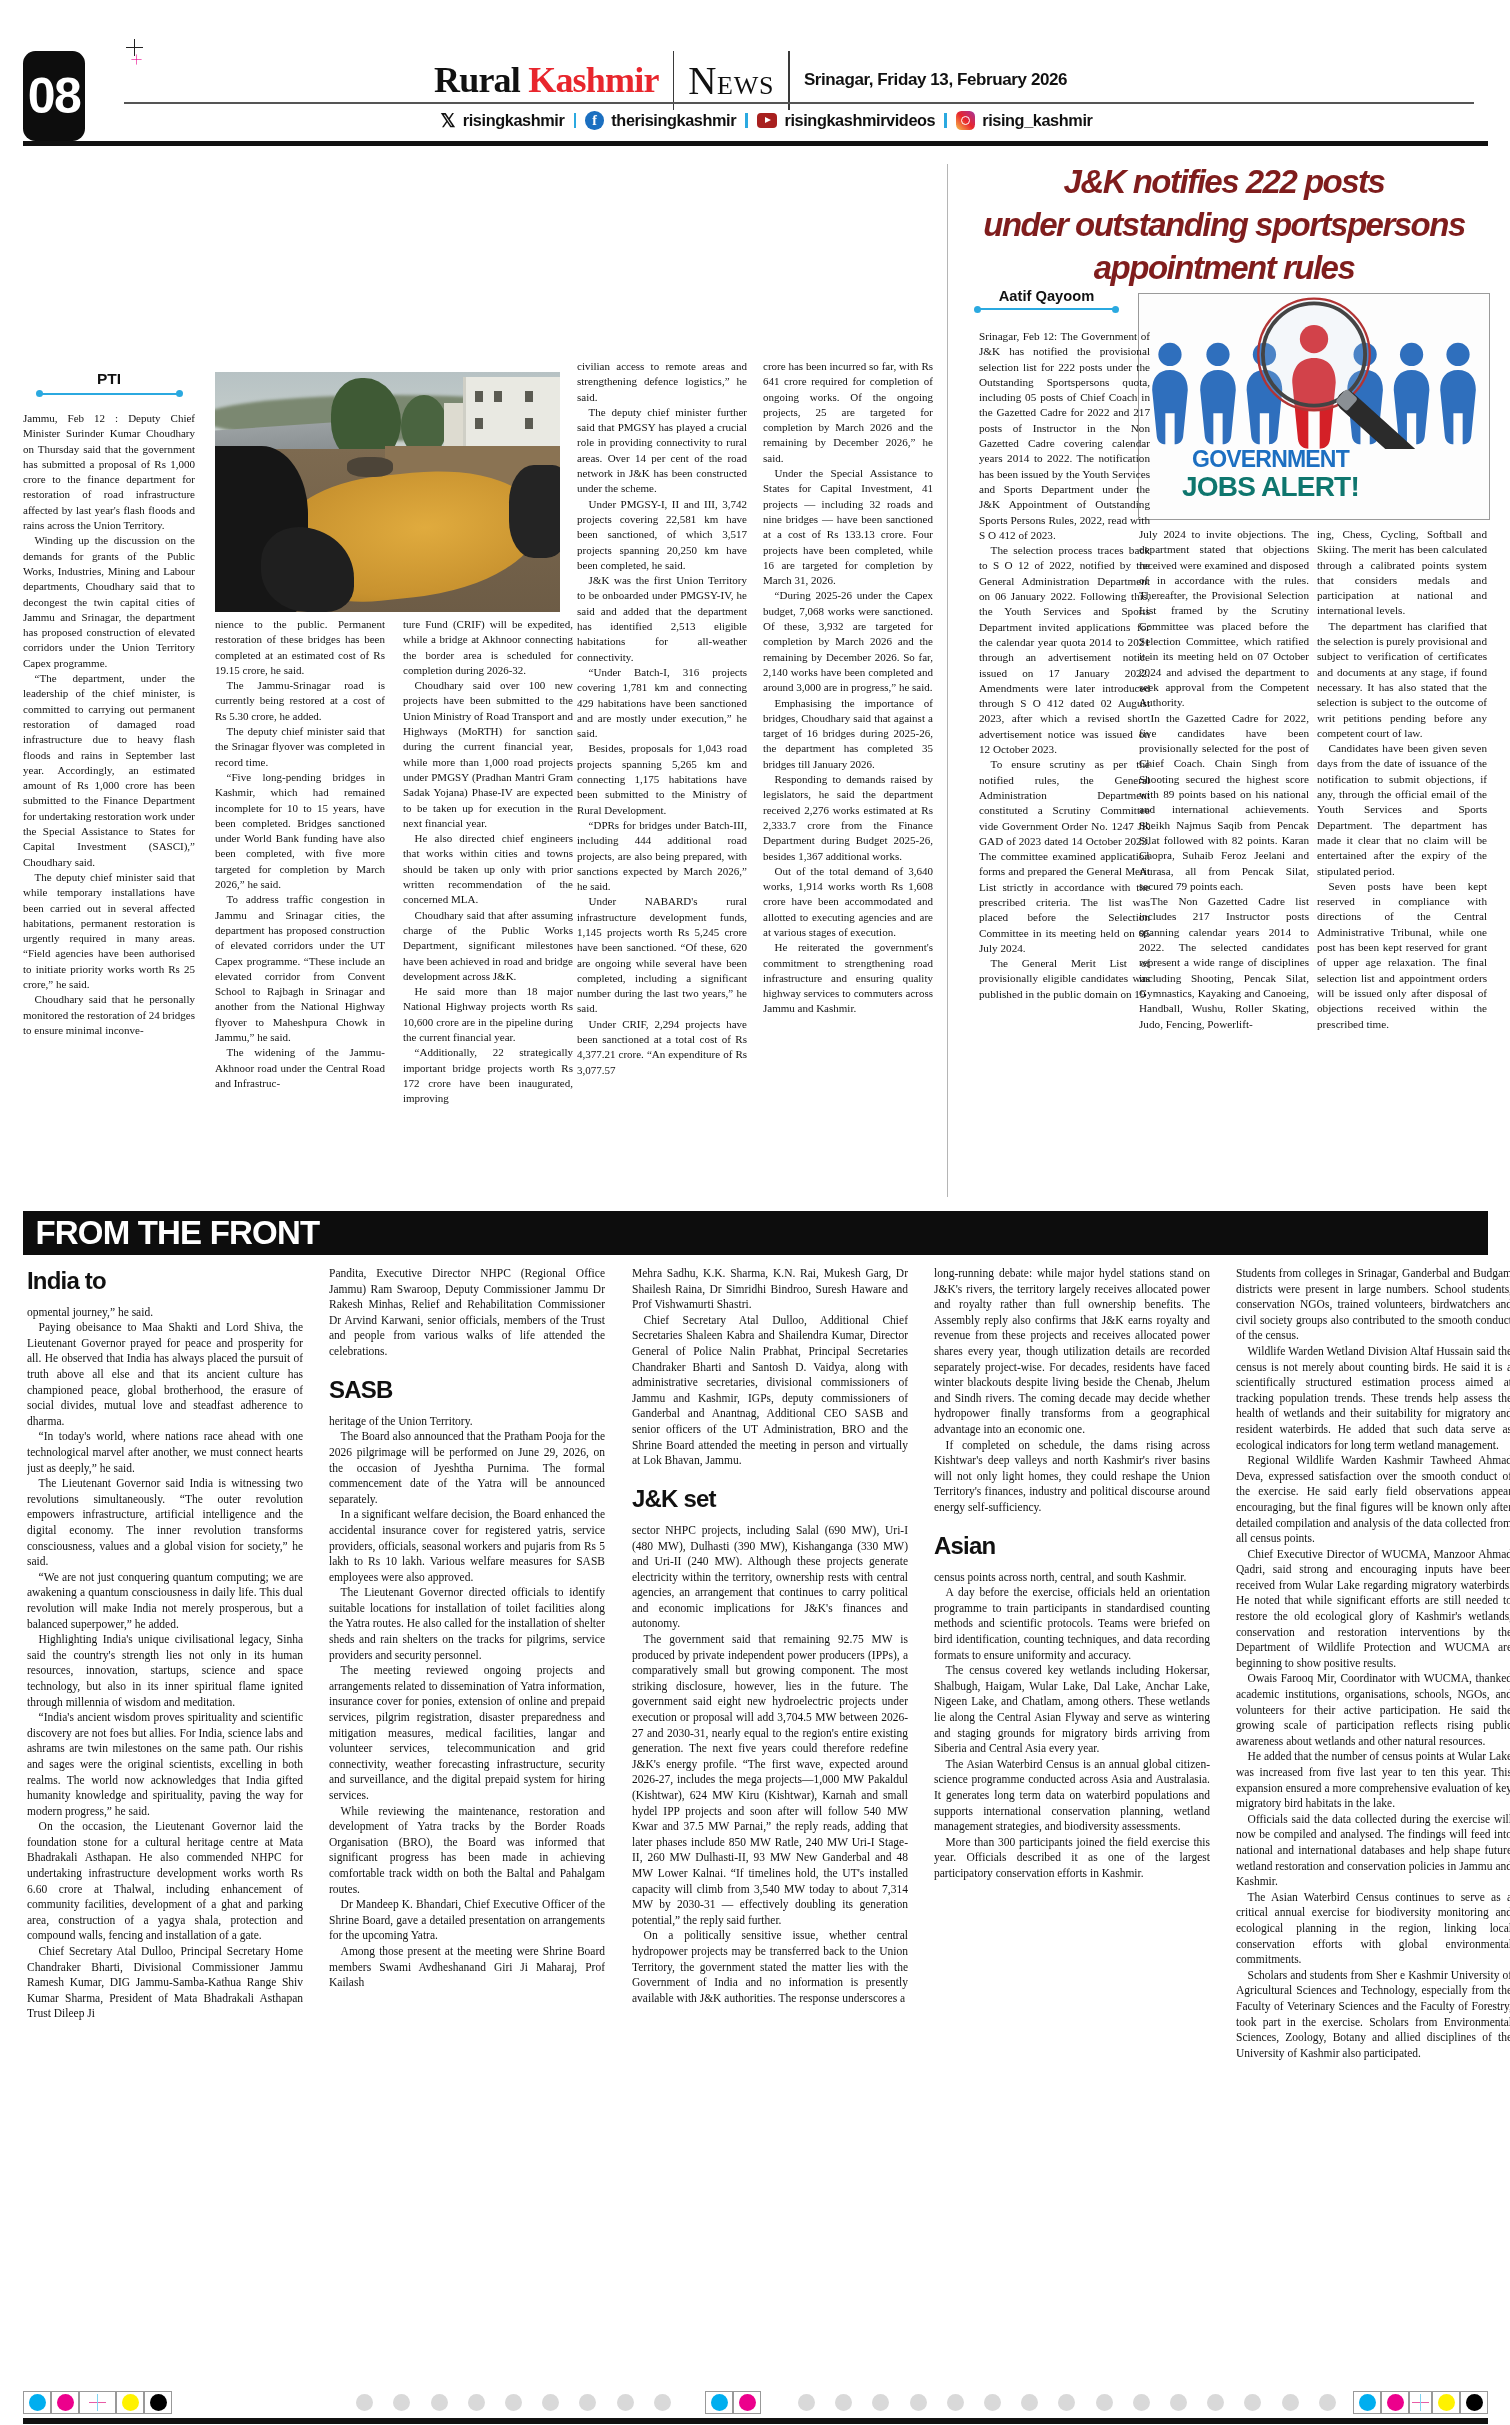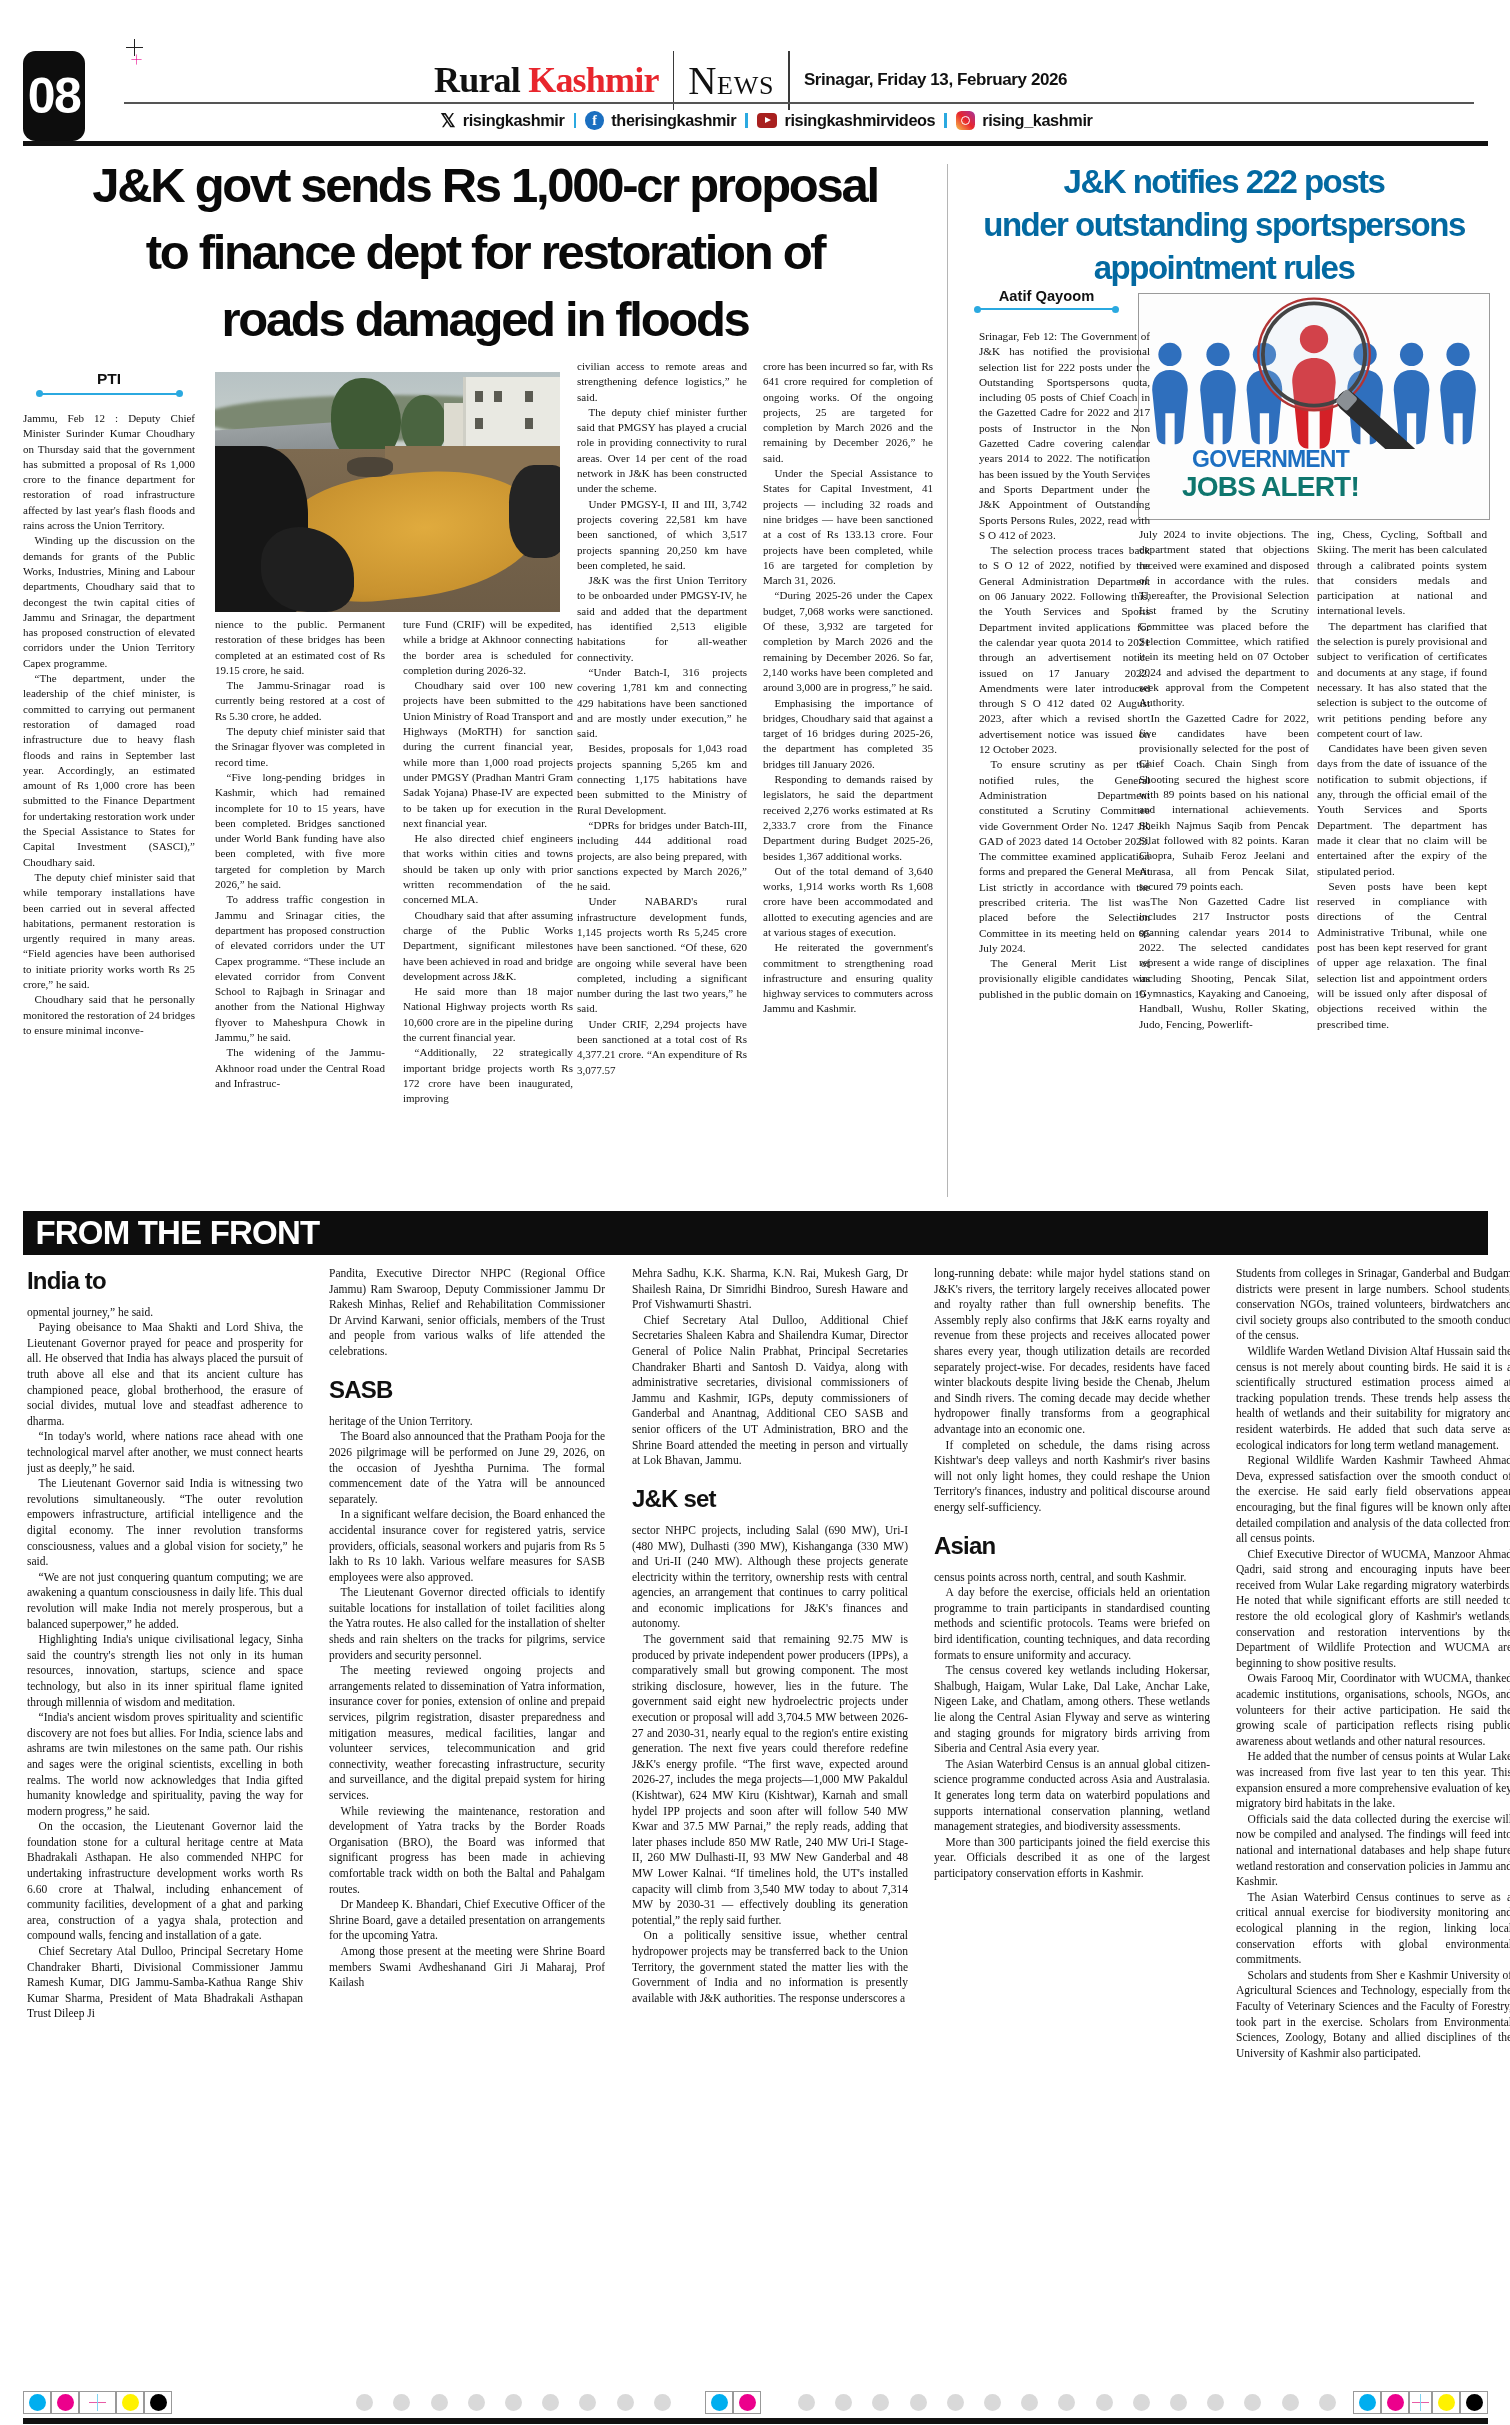--- a/index.html
+++ b/index.html
@@ -37,21 +37,21 @@
         border-top:3.9px solid transparent;border-bottom:3.9px solid transparent;}
   .icig{width:18.6px;height:18.6px;border-radius:5.4px;position:relative;
         background:linear-gradient(45deg,#f7c04a,#e8262d 50%,#a5339b);}
   .icig::after{content:'';position:absolute;left:4.6px;top:4.6px;width:7px;height:7px;border:1.5px solid #fff;border-radius:50%;}
   .thickrule{position:absolute;left:23px;top:141px;width:1465px;height:4.6px;background:#111;}
   
   .lead-head{position:absolute;left:23px;top:152px;width:924px;text-align:center;
              font-family:"Liberation Sans",sans-serif;font-weight:bold;color:#0a0a0a;}
   .lead-head .hl{font-size:49px;line-height:67px;letter-spacing:-2.3px;white-space:nowrap;}
   .sec-head{position:absolute;left:958px;top:160px;width:532px;text-align:center;
-            font-family:"Liberation Sans",sans-serif;font-weight:bold;color:#0369a1;}
+            font-family:"Liberation Sans",sans-serif;font-weight:bold;color:#7f1d1d;font-style:italic;}
   .sec-head .hl{font-size:33px;line-height:43px;letter-spacing:-1.5px;white-space:nowrap;}
   .byline{position:absolute;text-align:center;font-family:"Liberation Sans",sans-serif;
           font-weight:bold;font-size:15.5px;}
   .cyan-rule{height:2.3px;background:#2ba9e0;position:relative;margin-top:4.6px;}
   .cyan-rule::before,.cyan-rule::after{content:'';position:absolute;top:-2.3px;width:7px;height:7px;
           border-radius:50%;background:#2ba9e0;}
   .cyan-rule::before{left:-1.5px;} .cyan-rule::after{right:-1.5px;}
   
   .col{position:absolute;overflow:hidden;text-align:justify;font-size:11px;line-height:15.3px;}
   .col .para{margin:0;text-indent:11.6px;}
@@ -141,25 +141,20 @@
     <span class="sep"></span>
     <span class="icyt"></span>
     <span>risingkashmirvideos</span>
     <span class="sep"></span>
     <span class="icig"></span>
     <span>rising_kashmir</span>
   </div>
 
   <div class="thickrule"></div>
 
-  <div class="lead-head">
-    <div class="hl">J&amp;K govt sends Rs 1,000-cr proposal</div>
-    <div class="hl">to finance dept for restoration of</div>
-    <div class="hl">roads damaged in floods</div>
-  </div>
 
   <div class="byline" style="left:23px;top:370px;width:172px;">
     <span>PTI</span>
     <div class="cyan-rule" style="margin:4.6px 14px 0 14px;"></div>
   </div>
 
   <div class="photo">
     <div class="ph-sky"></div>
     <div class="ph-hill"></div>
     <div class="ph-road"></div>

